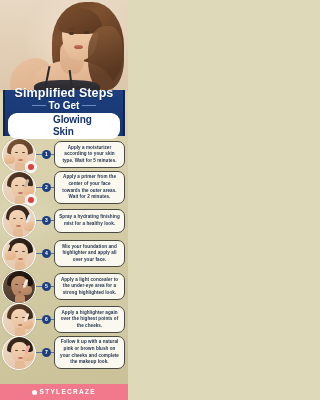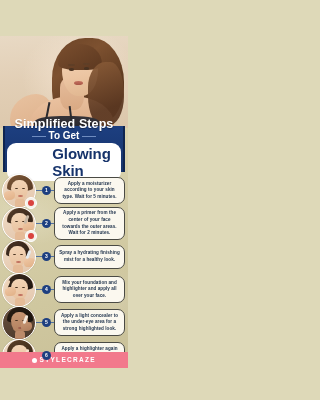--- a/index.html
+++ b/index.html
@@ -3,26 +3,25 @@
 <meta charset="utf-8">
 <style>
   * { margin:0; padding:0; box-sizing:border-box; }
   html,body { width:128px; height:400px; overflow:hidden; }
   body {
     font-family:"Liberation Sans", sans-serif;
     background:#ded9b8;
     position:relative;
   }
   #infographic {
-    width:128px; height:332px; position:relative; overflow:hidden;
+    width:128px; height:400px; position:relative; overflow:hidden;
     background:
       radial-gradient(ellipse 70px 40px at 20% 55%, rgba(255,255,255,0.18), transparent 70%),
       radial-gradient(ellipse 60px 50px at 90% 80%, rgba(255,255,255,0.12), transparent 70%),
       linear-gradient(160deg,#e3dcb9 0%,#d9d2ad 40%,#cfc79f 75%,#c9c098 100%);
-    margin-top: 36px;
   }
 
   
   .hero {
     position:absolute; left:0; top:0; width:128px; height:92px;
     overflow:hidden;
     background:linear-gradient(175deg,#e8d9c4 0%,#e2cfb6 45%,#dcc7ab 100%);
   }
   .hero-bg-glow {
     position:absolute; inset:0;
@@ -96,21 +95,21 @@
   }
   .title-rule { height:1px; background:#6f8cc0; flex:0 0 14px; }
   .title-line2 {
     color:#ffffff; font-size:10px; font-weight:bold; line-height:1;
   }
   .title-pill {
     background:#ffffff; border-radius:9px;
     padding:1.5px 10px; margin-top:1px;
   }
   .title-pill span {
-    color:#16336b; font-size:15px; font-weight:bold;
+    color:#16336b; font-size:10px; font-weight:bold;
     letter-spacing:-.1px; line-height:1.15; display:block;padding-left:35px;
   }
 
   
   .steps { position:absolute; left:0; top:138px; width:128px; }
   .step {
     position:relative; display:flex; align-items:center;
     height:33px; padding-left:2px;
   }
   .thumb-wrap { position:relative; flex:0 0 34px; height:34px; }

